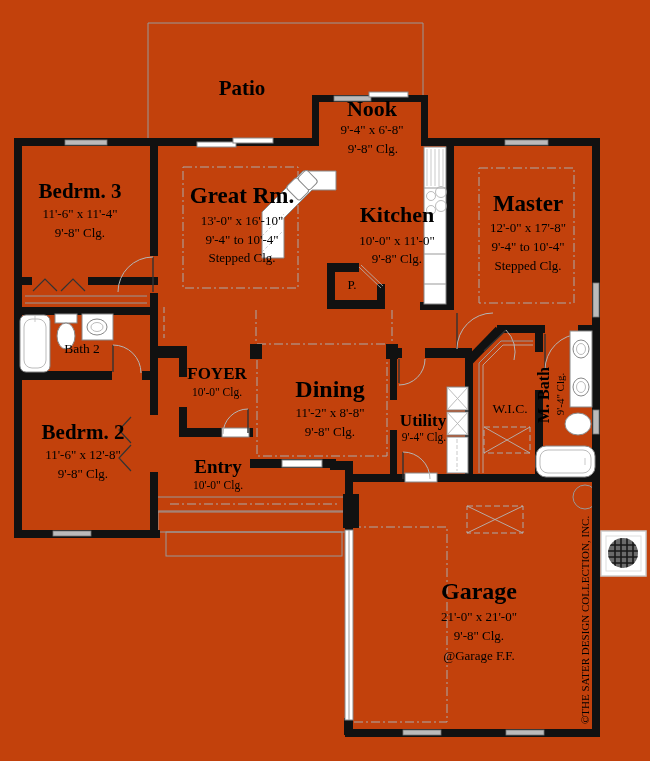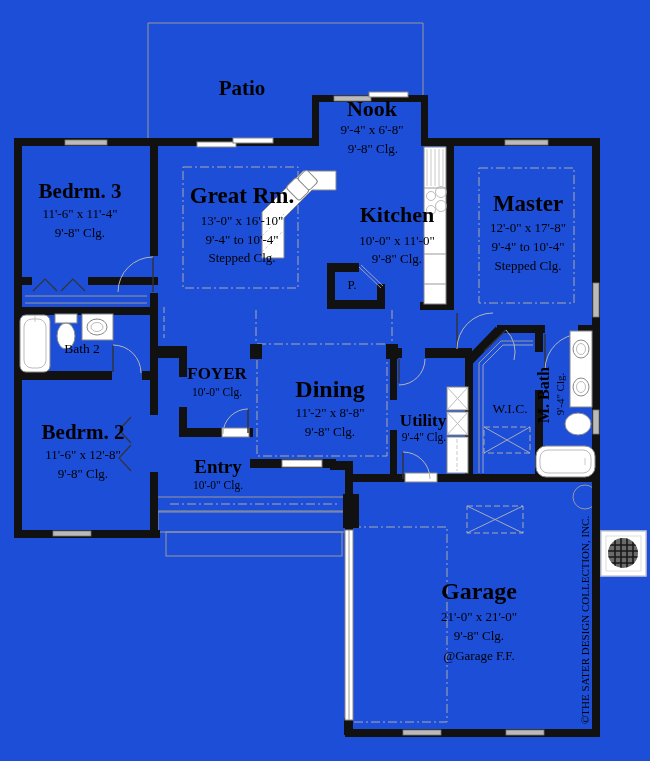--- a/index.html
+++ b/index.html
@@ -1,16 +1,16 @@
 <!DOCTYPE html>
 <html><head>
 <meta charset="utf-8">
 <style>
   html,body{margin:0;padding:0;background:#ffffff;}
-  #canvas{position:relative;width:650px;height:761px;background:#1d4ed8;overflow:hidden;}
+  #canvas{position:relative;width:650px;height:761px;background:#c2410c;overflow:hidden;}
   svg{position:absolute;left:0;top:0;}
   text{font-family:"Liberation Serif","DejaVu Serif",serif;fill:#000;}
   .rname{font-weight:bold;}
   .rdim{font-weight:normal;}
   .wall{fill:#111;stroke:none;}
   .thin{stroke:#999;stroke-width:1;fill:none;}
   .thin2{stroke:#bbb;stroke-width:0.8;fill:none;}
   .dash{stroke:#aaa;stroke-width:1;fill:none;stroke-dasharray:6 3;}
   .dashdot{stroke:#aaa;stroke-width:1;fill:none;stroke-dasharray:9 3 2 3;}
   .winr{fill:#fff;stroke:#888;stroke-width:1;}

